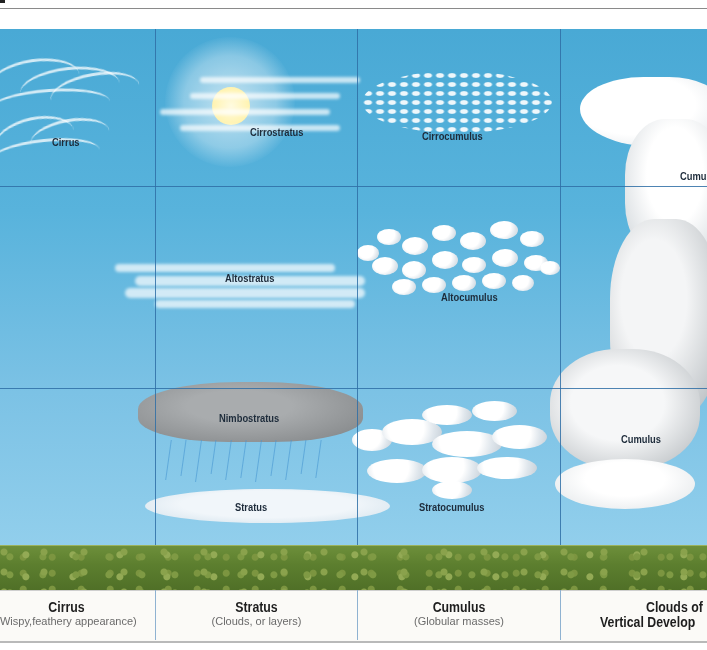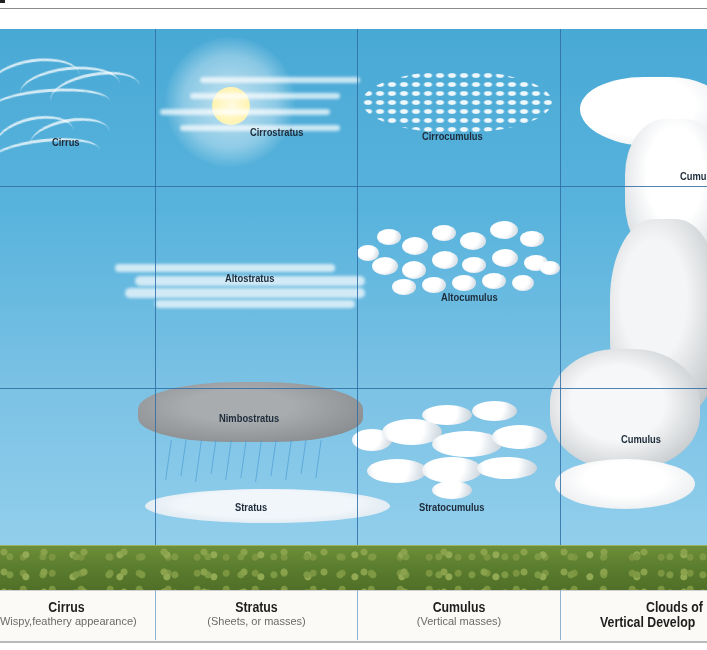--- a/index.html
+++ b/index.html
@@ -167,25 +167,25 @@
 
 <div class="ground"></div>
 
 <div class="caption-band">
   <div class="caption" style="left:-22px;width:177px;">
     <div class="title">Cirrus</div>
     <div class="sub">(Wispy,feathery appearance)</div>
   </div>
   <div class="caption" style="left:156px;width:201px;">
     <div class="title">Stratus</div>
-    <div class="sub">(Sheets, or masses)</div>
+    <div class="sub">(Clouds, or layers)</div>
   </div>
   <div class="caption" style="left:358px;width:202px;">
     <div class="title">Cumulus</div>
-    <div class="sub">(Vertical masses)</div>
+    <div class="sub">(Globular masses)</div>
   </div>
   <div class="caption" style="left:600px;width:160px;text-align:left;">
     <div class="title" style="margin-left:46px;transform-origin:left;">Clouds of</div>
     <div class="title" style="margin-top:0;transform-origin:left;">Vertical Develop</div>
   </div>
 </div>
 <div class="caption-divider" style="left:155px;"></div>
 <div class="caption-divider" style="left:357px;"></div>
 <div class="caption-divider" style="left:560px;"></div>
 

